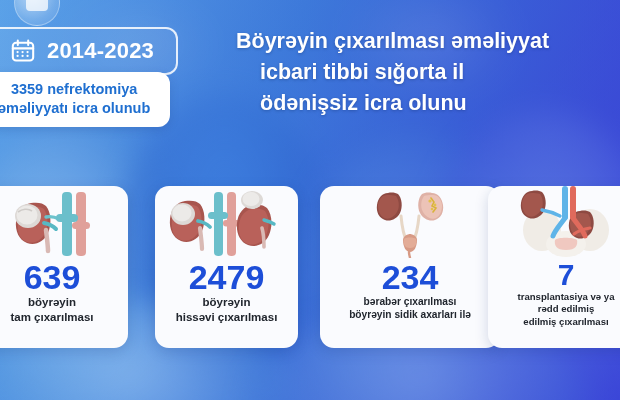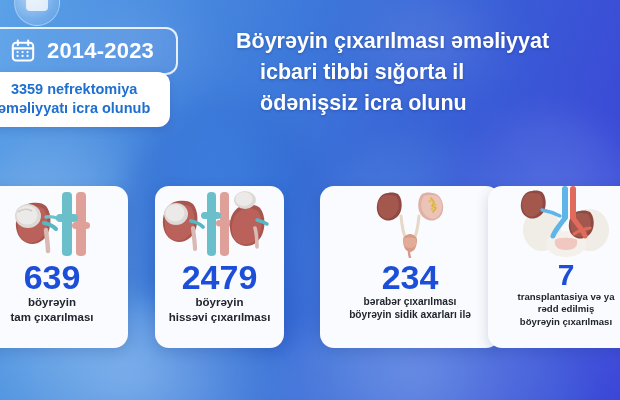--- a/index.html
+++ b/index.html
@@ -93,21 +93,21 @@
   }
   .card{
     position:absolute;top:0;height:162px;
     background:#fafbfe;
     border-radius:14px;
     box-shadow:0 4px 14px rgba(18,45,110,.18);
     display:flex;flex-direction:column;align-items:center;
     overflow:hidden;
   }
   .c1{left:-24px;width:152px;}
-  .c2{left:155px;width:129px;}
+  .c2{left:155px;width:143px;}
   .c3{left:320px;width:180px;}
   .c4{left:488px;width:156px;}
 
   .art{
     height:72px;width:100%;
     display:flex;align-items:flex-end;justify-content:center;
     padding-top:4px;box-sizing:border-box;
   }
   .art svg{display:block;}
 
@@ -287,18 +287,18 @@
           <path d="M61 34c5 7 10 12 12 18" stroke="#e06a5c" stroke-width="5" fill="none" stroke-linecap="round"></path>
           <path d="M30 26c6 1 12 3 18 6" stroke="#5fb4e8" stroke-width="3.4" fill="none" stroke-linecap="round"></path>
           <path d="M78 44c-6 1-12 3-16 6" stroke="#e06a5c" stroke-width="3.2" fill="none" stroke-linecap="round"></path>
           <path d="M43 56c2-3 19-3 22 0 1 5-1 10-11 10s-12-5-11-10z" fill="#f0c8c0"></path>
         </svg>
       </div>
       <div class="value v-small">7</div>
       <div class="caption tiny">
         <span class="cl">transplantasiya və ya</span>
         <span class="cl">rədd edilmiş</span>
-        <span class="cl">böyrəyin çıxarılması</span>
+        <span class="cl">edilmiş çıxarılması</span>
       </div>
     </div>
 
   </div>
 </div>
 
 </body></html>

